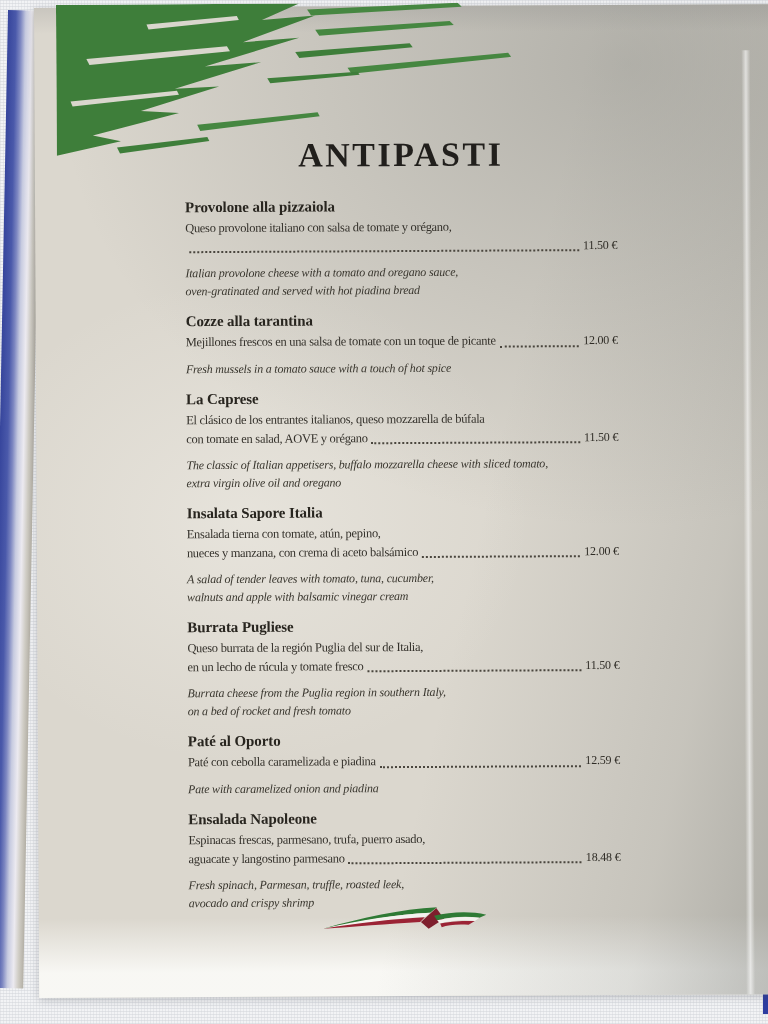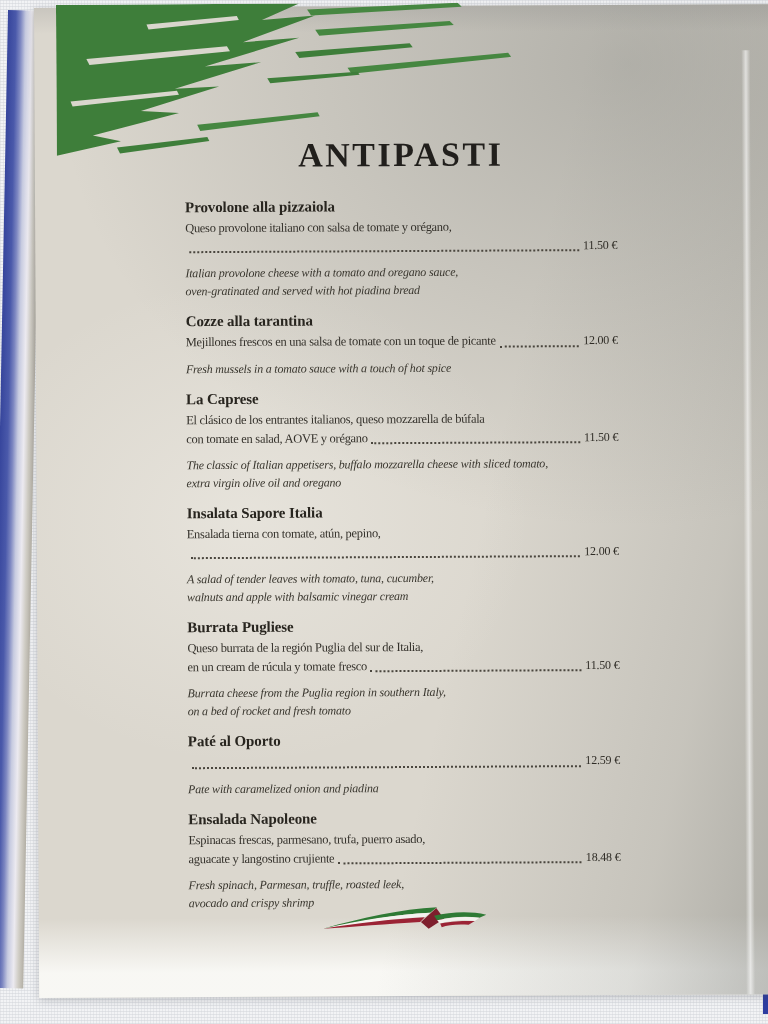--- a/index.html
+++ b/index.html
@@ -151,65 +151,67 @@
             <div class="eng-line">The classic of Italian appetisers, buffalo mozzarella cheese with sliced tomato,</div>
             <div class="eng-line">extra virgin olive oil and oregano</div>
           </div>
   </div>
 
   <div class="item">
     <div class="item-name">Insalata Sapore Italia</div>
     <div class="item-desc">
             <div class="desc-line">Ensalada tierna con tomate, atún, pepino,</div>
             <div class="desc-line price-row">
+              <span>nueces y manzana, con crema di aceto balsámico</span>
               <span class="leader"></span>
               <span class="price">12.00 €</span>
             </div>
           </div>
     <div class="eng">
             <div class="eng-line">A salad of tender leaves with tomato, tuna, cucumber,</div>
             <div class="eng-line">walnuts and apple with balsamic vinegar cream</div>
           </div>
   </div>
 
   <div class="item">
     <div class="item-name">Burrata Pugliese</div>
     <div class="item-desc">
             <div class="desc-line">Queso burrata de la región Puglia del sur de Italia,</div>
             <div class="desc-line price-row">
-              <span>en un cream de rúcula y tomate fresco</span>
+              <span>en un lecho de rúcula y tomate fresco</span>
               <span class="leader"></span>
               <span class="price">11.50 €</span>
             </div>
           </div>
     <div class="eng">
             <div class="eng-line">Burrata cheese from the Puglia region in southern Italy,</div>
             <div class="eng-line">on a bed of rocket and fresh tomato</div>
           </div>
   </div>
 
   <div class="item">
     <div class="item-name">Paté al Oporto</div>
     <div class="item-desc">
             <div class="desc-line price-row">
+              <span>Paté con cebolla caramelizada e piadina</span>
               <span class="leader"></span>
               <span class="price">12.59 €</span>
             </div>
           </div>
     <div class="eng">
             <div class="eng-line">Pate with caramelized onion and piadina</div>
           </div>
   </div>
 
   <div class="item">
     <div class="item-name">Ensalada Napoleone</div>
     <div class="item-desc">
             <div class="desc-line">Espinacas frescas, parmesano, trufa, puerro asado,</div>
             <div class="desc-line price-row">
-              <span>aguacate y langostino crujiente</span>
+              <span>aguacate y langostino parmesano</span>
               <span class="leader"></span>
               <span class="price">18.48 €</span>
             </div>
           </div>
     <div class="eng">
             <div class="eng-line">Fresh spinach, Parmesan, truffle, roasted leek,</div>
             <div class="eng-line">avocado and crispy shrimp</div>
           </div>
   </div>
 </div>

